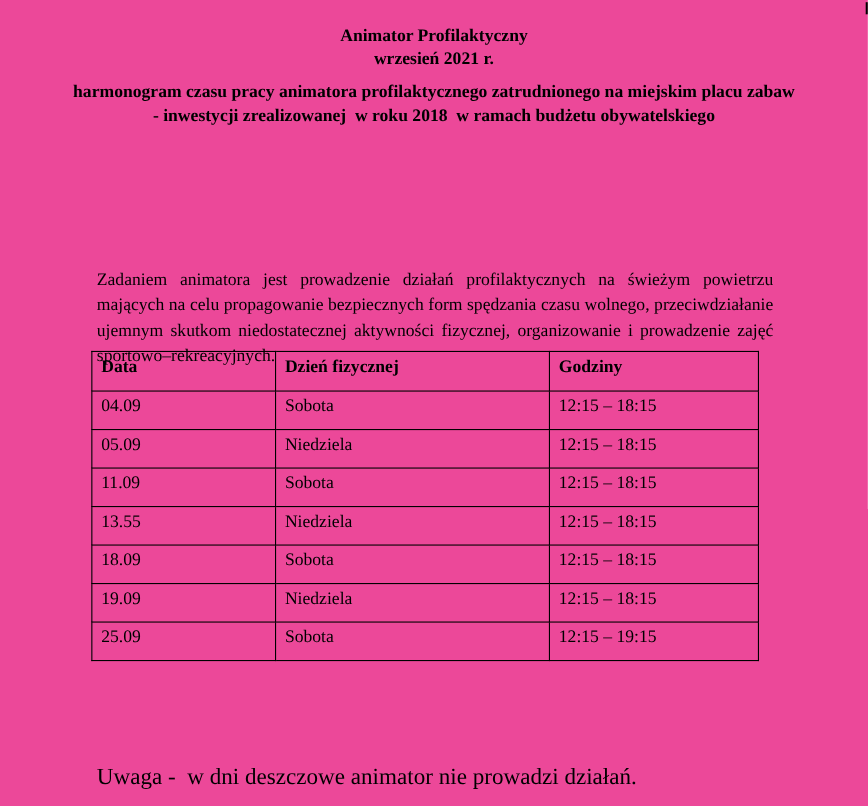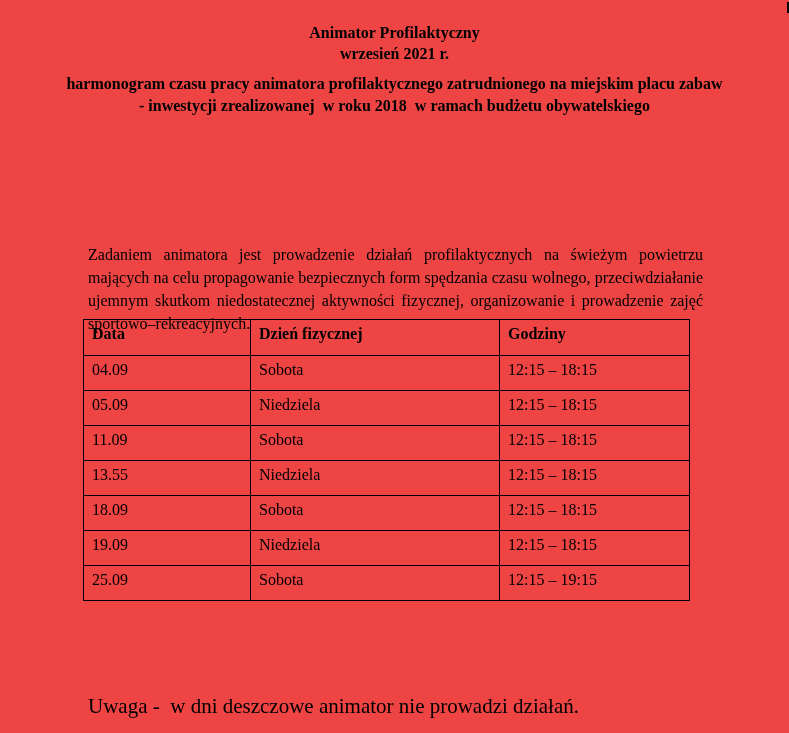--- a/index.html
+++ b/index.html
@@ -6,21 +6,21 @@
     margin: 0;
     padding: 0;
     background: #ffffff;
     color: #000000;
     font-family: "Liberation Serif", serif;
   }
   .doc {
     position: relative;
     width: 789px;
     height: 733px;
-    background: #ef4444;
+    background: #ec4899;
     overflow: hidden;
   }
   .center-block {
     position: absolute;
     left: 0;
     right: 0;
     text-align: center;
     font-weight: bold;
     font-size: 16px;
   }

